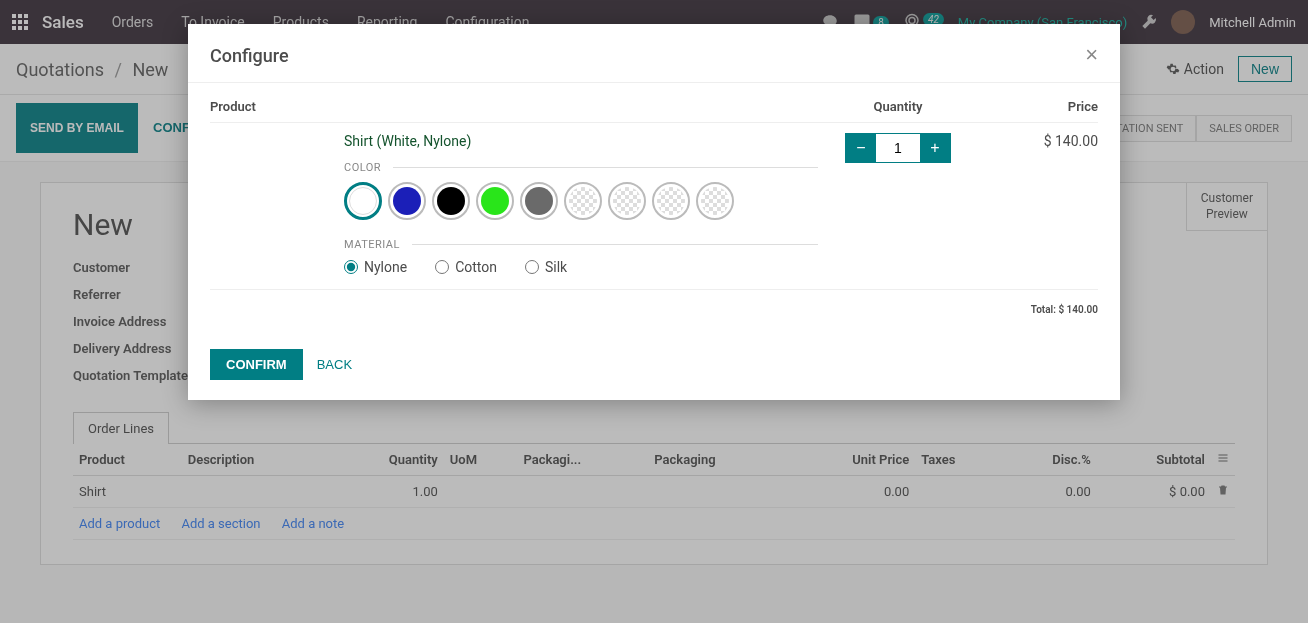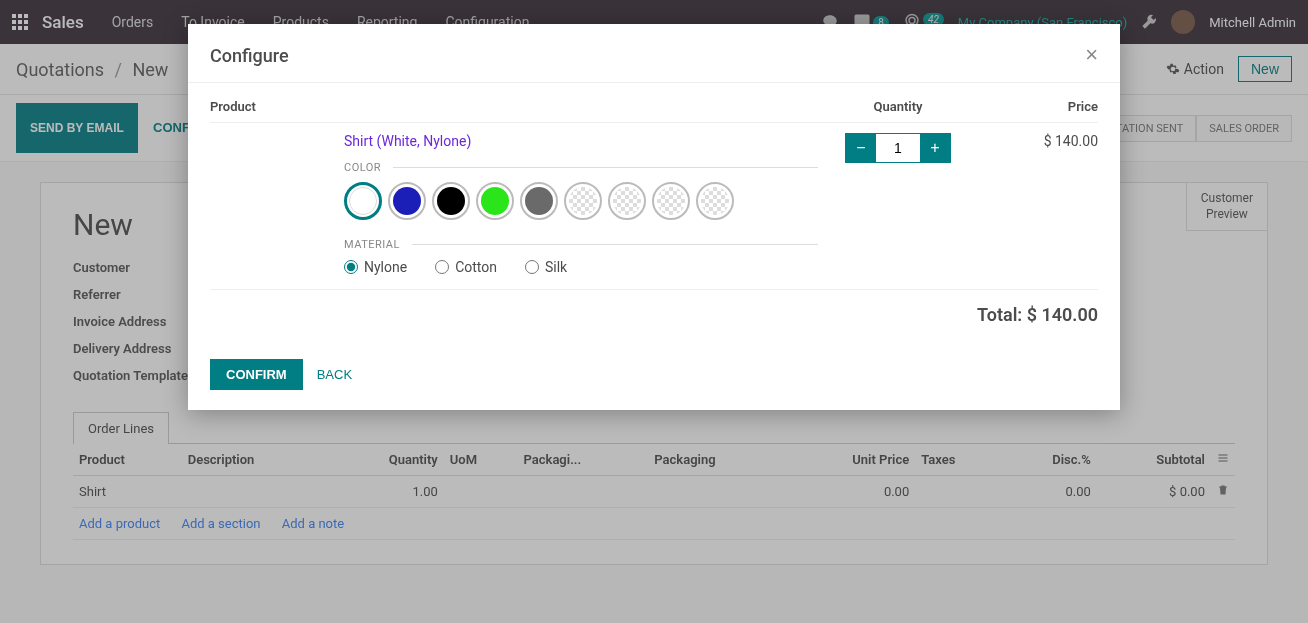--- a/index.html
+++ b/index.html
@@ -60,35 +60,35 @@
 .modal-close { font-size: 22px; color: #888; cursor: pointer; background: none; border: none; }
 .modal-body { padding: 8px 22px 12px 22px; }
 .cfg-head { display: flex; font-size: 13px; font-weight: 600; color: #4c4c4c; padding: 8px 0; border-bottom: 1px solid #eee; }
 .cfg-head .col-prod { flex: 1; }
 .cfg-head .col-qty { width: 160px; text-align: center; }
 .cfg-head .col-price { width: 120px; text-align: right; }
 .cfg-row { display: flex; padding: 10px 0 14px 0; border-bottom: 1px solid #eee; }
 .cfg-row .col-prod { flex: 1; padding-left: 134px; }
 .cfg-row .col-qty { width: 160px; text-align: center; }
 .cfg-row .col-price { width: 120px; text-align: right; font-size: 14px; color: #4c4c4c; }
-.prod-name { font-size: 14px; color: #6d28d9; margin-bottom: 12px; }
+.prod-name { font-size: 14px; color: #14532d; margin-bottom: 12px; }
 .attr-label { font-size: 11px; color: #888; letter-spacing: 0.5px; margin-bottom: 8px; display: flex; align-items: center; }
 .attr-label::after { content: ""; flex: 1; height: 1px; background: #ddd; margin-left: 12px; }
 .swatches { display: flex; gap: 6px; margin-bottom: 18px; }
 .swatch { width: 38px; height: 38px; border-radius: 50%; border: 2px solid #bbb; cursor: pointer; display: flex; align-items: center; justify-content: center; }
 .swatch.selected { border: 3px solid #017e84; }
 .swatch .inner { width: 28px; height: 28px; border-radius: 50%; }
 .swatch .checker { background-image: repeating-conic-gradient(#ddd 0 25%, #fff 0 50%); background-size: 8px 8px; }
 .radio-row { display: flex; gap: 28px; align-items: center; font-size: 14px; color: #4c4c4c; }
 .radio-row label { display: flex; align-items: center; gap: 6px; cursor: pointer; }
 .radio-row input { accent-color: #017e84; width: 14px; height: 14px; }
 .qty-spin { display: inline-flex; border: 1px solid #017e84; height: 30px; }
 .qty-spin button { width: 30px; background: #017e84; color: #fff; border: none; font-size: 16px; cursor: pointer; }
 .qty-spin input { width: 44px; text-align: center; border: none; font-size: 14px; }
-.total-row { text-align: right; font-size: 18px; font-weight: 600; color: #4c4c4c; padding: 14px 0 8px 0; }
+.total-row { text-align: right; font-size: 10px; font-weight: 600; color: #4c4c4c; padding: 14px 0 8px 0; }
 .modal-footer { padding: 14px 22px 20px 22px; display: flex; gap: 14px; align-items: center; }
 .modal-footer .btn-confirm { background: #017e84; color: #fff; border: none; padding: 8px 16px; font-weight: 600; font-size: 13px; cursor: pointer; }
 .modal-footer .btn-back { color: #017e84; background: none; border: none; font-size: 13px; font-weight: 500; cursor: pointer; }
 </style>
 </head>
 <body>
 
 <div class="topnav">
   <div class="apps-icon">
       <span></span>

